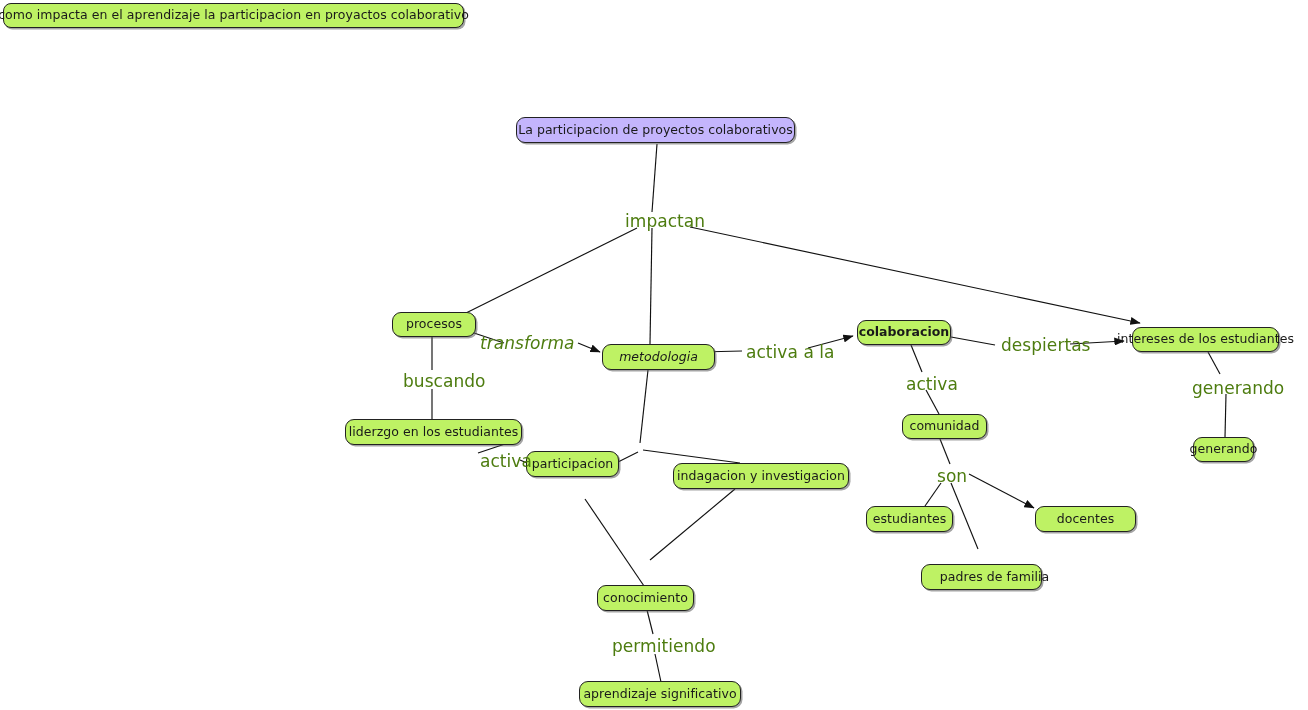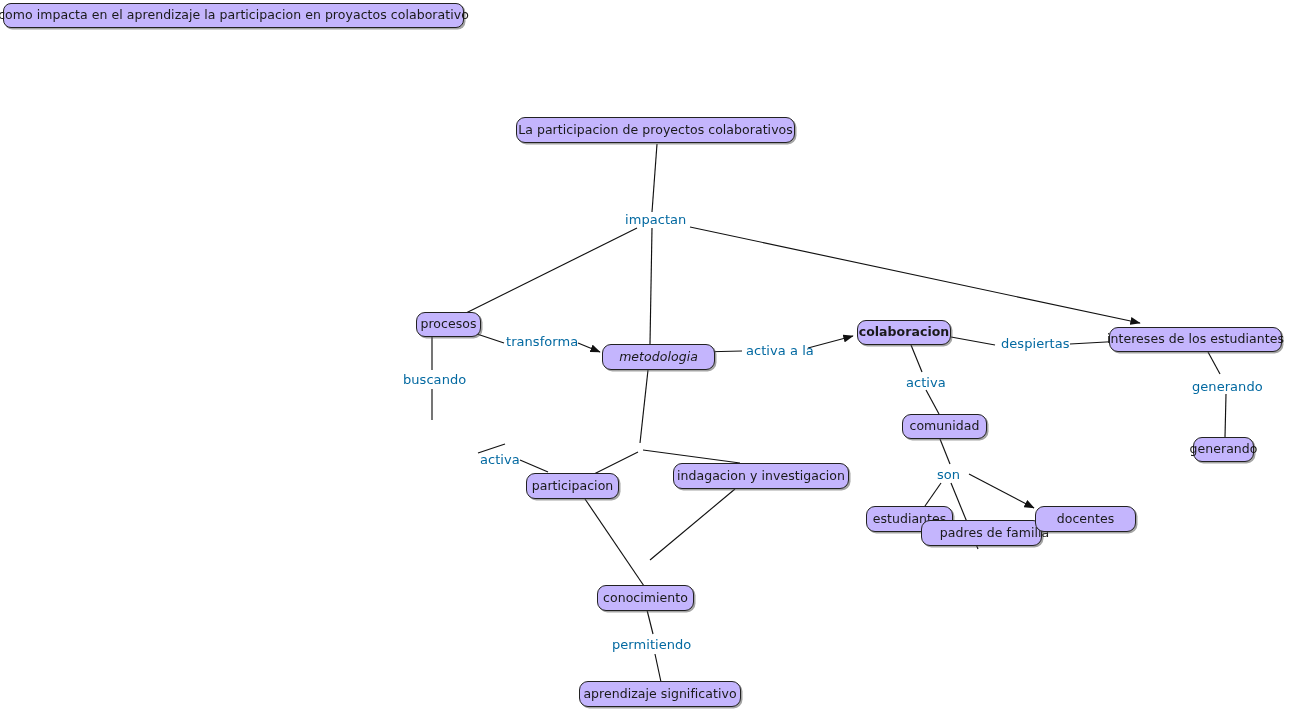--- a/index.html
+++ b/index.html
@@ -27,43 +27,43 @@
     top: 0;
     width: 1308px;
     height: 710px;
     pointer-events: none;
   }
   .node {
     position: absolute;
     box-sizing: border-box;
     border: 1px solid #222222;
     border-radius: 9px;
-    background: #c4b5fd;
+    background: #bef264;
     color: #1a1a1a;
     font-size: 12.5px;
     line-height: 1;
     white-space: nowrap;
     display: flex;
     align-items: center;
     justify-content: center;
     padding: 0 10px;
     box-shadow: 1.5px 1.5px 0px rgba(90,90,90,0.55);
     letter-spacing: 0.05px;
   }
   .node.root {
     background: #c4b5fd;
   }
   .node.title-box {
     border-radius: 8px;
     font-size: 12.5px;
   }
   .link-label {
     position: absolute;
-    font-size: 13px;
-    color: #0369a1;
+    font-size: 17px;
+    color: #4d7c0f;
     white-space: nowrap;
     background: transparent;
     line-height: 1;
     letter-spacing: 0.05px;
   }
 </style>
 </head>
 <body>
 
 <div id="canvas">
@@ -124,50 +124,51 @@
 
       <line x1="647" y1="610" x2="653" y2="634"></line>
       <line x1="655" y1="654" x2="661" y2="682"></line>
     </g>
   </svg>
 
   <div class="node title-box" style="left:3px; top:3px; width:461px; height:25px;">como impacta en el aprendizaje la participacion en proyactos colaborativo</div>
 
   <div class="node root" style="left:516px; top:117px; width:279px; height:26px;">La participacion de proyectos colaborativos</div>
 
-  <div class="node" style="left:416px; top:312px; width:65px; height:25px;">procesos</div>
+  <div class="node" style="left:392px; top:312px; width:84px; height:25px;">procesos</div>
 
   <div class="node" style="left:602px; top:344px; width:113px; height:26px;font-style:italic;">metodologia</div>
 
   <div class="node" style="left:857px; top:320px; width:94px; height:25px;font-weight:bold;">colaboracion</div>
 
-  <div class="node" style="left:1109px; top:327px; width:173px; height:25px;">intereses de los estudiantes</div>
+  <div class="node" style="left:1132px; top:327px; width:147px; height:25px;">intereses de los estudiantes</div>
 
+  <div class="node" style="left:345px; top:419px; width:177px; height:26px;">liderzgo en los estudiantes</div>
 
-  <div class="node" style="left:526px; top:473px; width:93px; height:26px;text-align:center;">participacion</div>
+  <div class="node" style="left:526px; top:451px; width:93px; height:26px;text-align:center;">participacion</div>
 
   <div class="node" style="left:673px; top:463px; width:176px; height:26px;">indagacion y investigacion</div>
 
   <div class="node" style="left:902px; top:414px; width:85px; height:25px;">comunidad</div>
 
   <div class="node" style="left:1193px; top:437px; width:61px; height:25px;">generando</div>
 
   <div class="node" style="left:866px; top:506px; width:87px; height:26px;">estudiantes</div>
 
-  <div class="node" style="left:921px; top:520px; width:121px; height:26px;padding-left:36px;">padres de familia</div>
+  <div class="node" style="left:921px; top:564px; width:121px; height:26px;padding-left:36px;">padres de familia</div>
 
   <div class="node" style="left:1035px; top:506px; width:101px; height:26px;">docentes</div>
 
   <div class="node" style="left:597px; top:585px; width:97px; height:26px;">conocimiento</div>
 
   <div class="node" style="left:579px; top:681px; width:162px; height:26px;">aprendizaje significativo</div>
 
   <div class="link-label" style="left:625px; top:213px;">impactan</div>
 
-  <div class="link-label" style="left:506px; top:335px;">transforma</div>
+  <div class="link-label" style="left:480px; top:335px;font-style:italic;">transforma</div>
 
   <div class="link-label" style="left:746px; top:344px;">activa a la</div>
 
   <div class="link-label" style="left:1001px; top:337px;">despiertas</div>
 
   <div class="link-label" style="left:403px; top:373px;">buscando</div>
 
   <div class="link-label" style="left:480px; top:453px;">activa</div>
 
   <div class="link-label" style="left:906px; top:376px;">activa</div>

